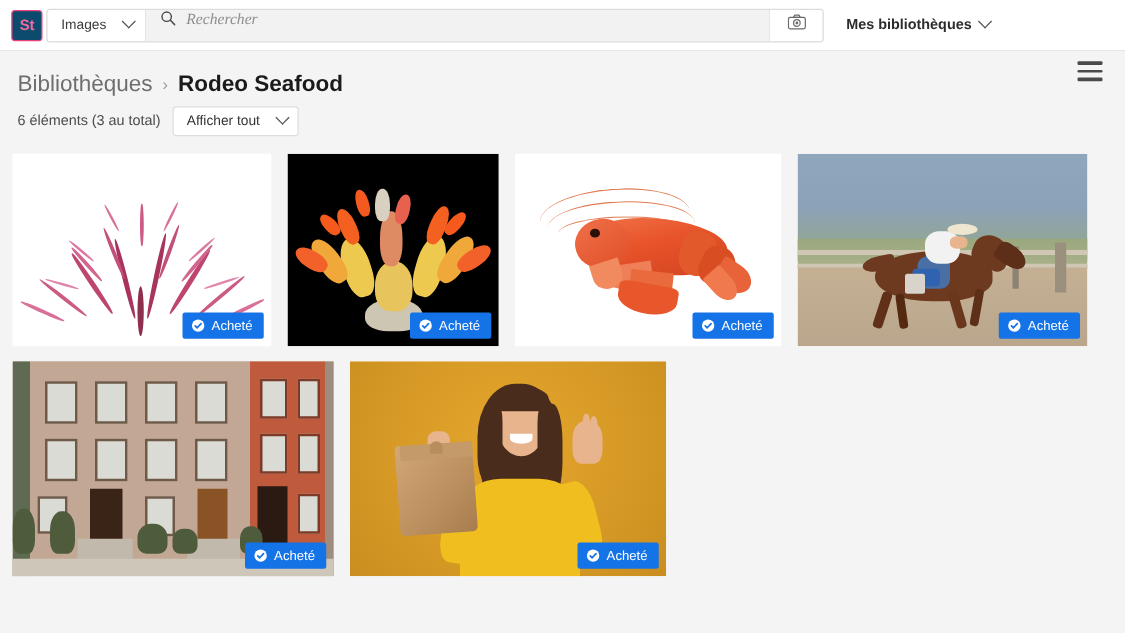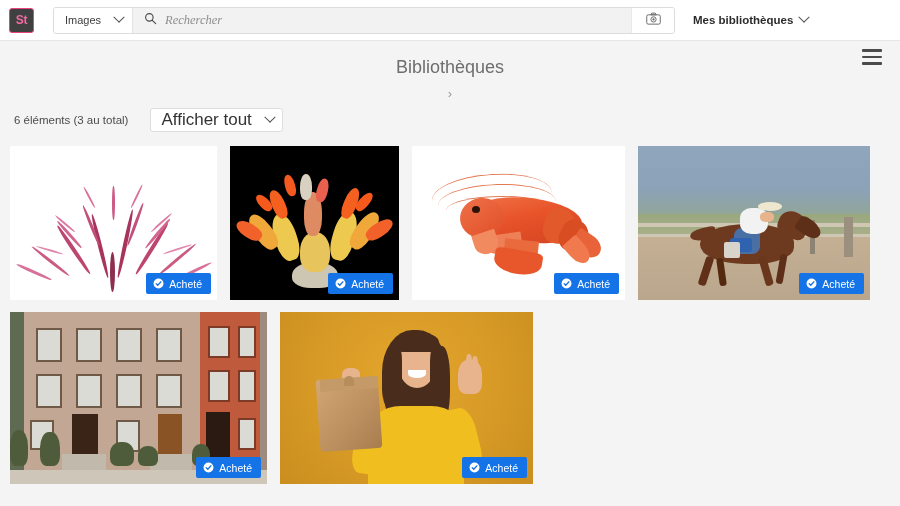--- a/index.html
+++ b/index.html
@@ -28,42 +28,42 @@
   .brand {
     display: flex;
     align-items: center;
     gap: 9px;
     flex: 0 0 auto;
   }
   .logo-mark {
     width: 25px;
     height: 25px;
     border-radius: 3px;
-    background: #404040;
+    background: #0c4a6e;
     border: 1.5px solid #e8437f;
     box-sizing: border-box;
     display: flex;
     align-items: center;
     justify-content: center;
     font-size: 12px;
     font-weight: bold;
     color: #f06ba0;
     letter-spacing: -0.3px;
   }
   .brand-name {
     font-size: 17px;
     color: #2c2c2c;
     letter-spacing: 0.1px;
     white-space: nowrap;
   }
 
   .search-wrap {
     display: flex;
     align-items: center;
-    margin-left: 19px;
+    margin-left: 3px;
     height: 27px;
     flex: 1 1 auto;
     max-width: 622px;
     border: 1px solid #dcdcdc;
     border-radius: 3px;
     box-sizing: border-box;
     background: #f2f2f2;
     overflow: hidden;
   }
   .search-type {
@@ -76,21 +76,21 @@
     box-sizing: border-box;
     padding: 0 9px 0 11px;
     min-width: 79px;
     border-right: 1px solid #e3e3e3;
     font-size: 11px;
     color: #3b3b3b;
   }
   .search-field {
     flex: 1 1 auto;
     display: flex;
-    align-items: center;
+    align-items: flex-start;
     gap: 8px;
     padding-left: 11px;
     height: 100%;
     background: #f2f2f2;
   }
   .search-placeholder {
     font-size: 12.5px;
     color: #8e8e8e;
     font-style: italic;
     font-family: "Liberation Serif", serif;
@@ -126,21 +126,20 @@
 
   
   .titlebar {
     padding: 16px 14px 0 14px;
     position: relative;
   }
   .breadcrumb {
     display: flex;
     align-items: center;
     gap: 8px;
-    flex-direction: column;
   }
   .crumb-root {
     font-size: 18px;
     color: #6e6e6e;
   }
   .crumb-sep {
     font-size: 13px;
     color: #9a9a9a;
   }
   .crumb-current {
@@ -162,23 +161,22 @@
     display: flex;
     align-items: center;
     justify-content: space-between;
     gap: 14px;
     height: 24px;
     box-sizing: border-box;
     padding: 0 8px 0 10px;
     background: #ffffff;
     border: 1px solid #dedede;
     border-radius: 3px;
-    font-size: 17px;
+    font-size: 11px;
     color: #333;
-    margin-left: 12px;
   }
   .hamburger {
     position: absolute;
     right: 18px;
     top: 8px;
     width: 20px;
     display: flex;
     flex-direction: column;
     gap: 4px;
   }
@@ -334,20 +332,21 @@
     <span>Mes bibliothèques</span>
     <span class="chev"></span>
   </div>
 </div>
 
 <div class="titlebar">
 
   <div class="breadcrumb">
     <span class="crumb-root">Bibliothèques</span>
     <span class="crumb-sep">›</span>
+    <span class="crumb-current">Rodeo Seafood</span>
   </div>
 
   <div class="meta-row">
     <span class="count-text">6 éléments (3 au total)</span>
     <div class="filter-select">
       <span>Afficher tout</span>
       <span class="chev"></span>
     </div>
   </div>
 

